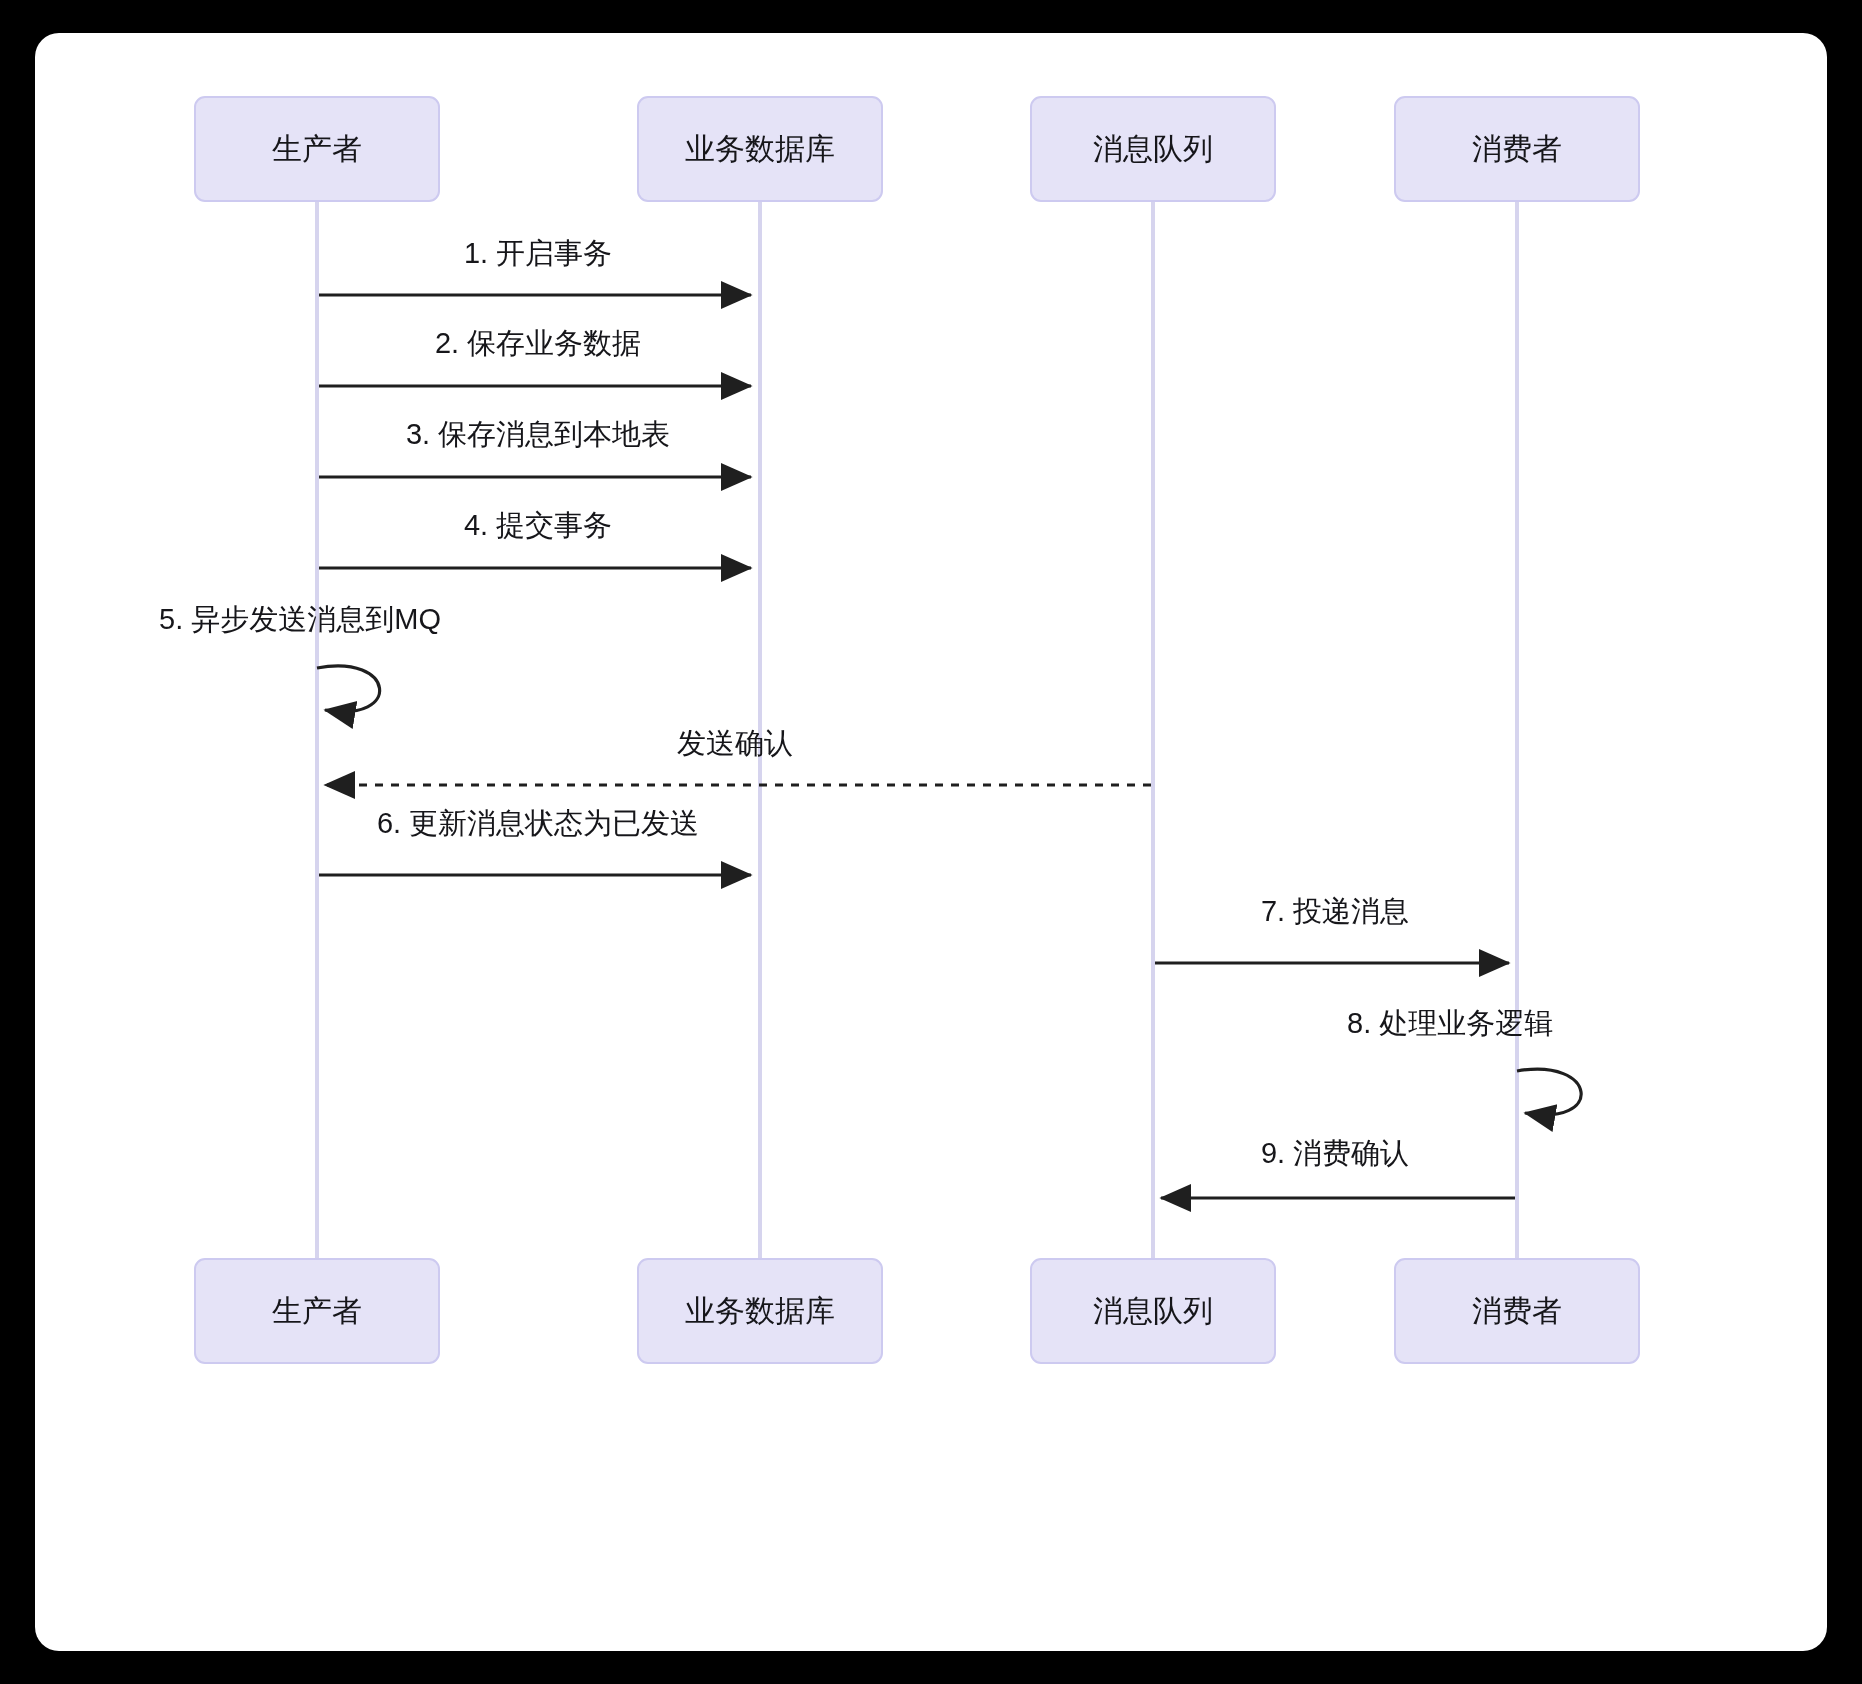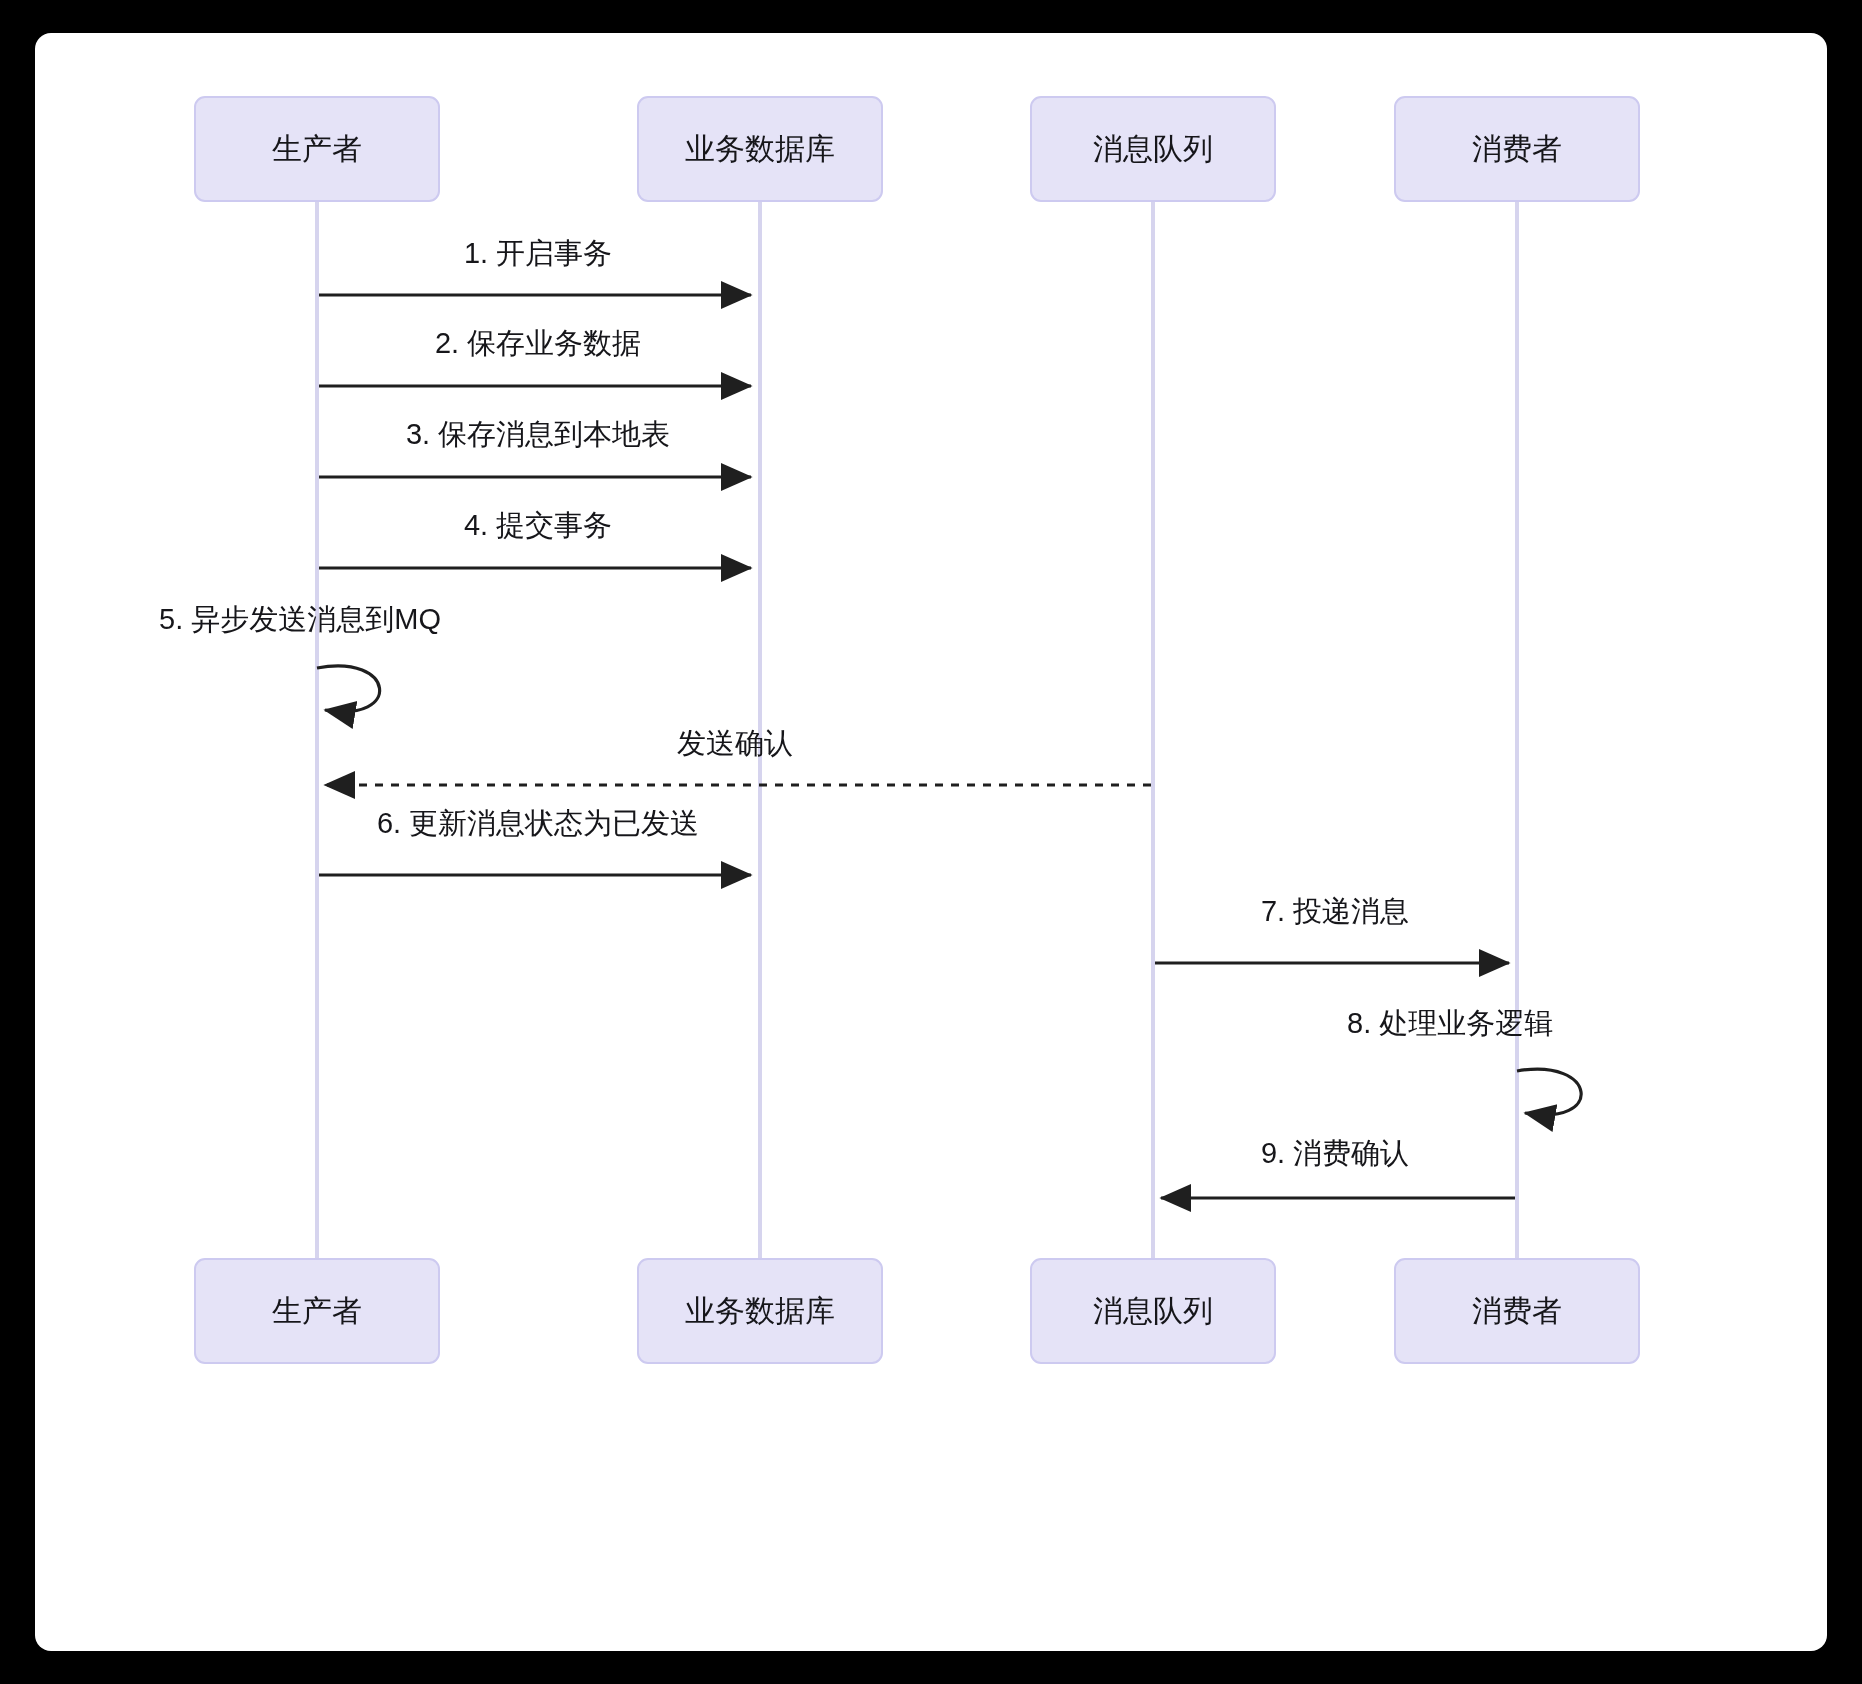--- a/index.html
+++ b/index.html
@@ -15,21 +15,21 @@
     overflow: hidden;
     font-family: "Liberation Sans", "DejaVu Sans", sans-serif;
   }
   #canvas {
     position: absolute;
     left: 35px;
     top: 33px;
     width: 1792px;
     height: 1618px;
     background: #ffffff;
-    border-radius: 16px;
+    border-radius: 24px;
     overflow: hidden;
   }
   #diagram {
     position: absolute;
     left: 0;
     top: 0;
     width: 1792px;
     height: 1618px;
   }
   svg#seq {

